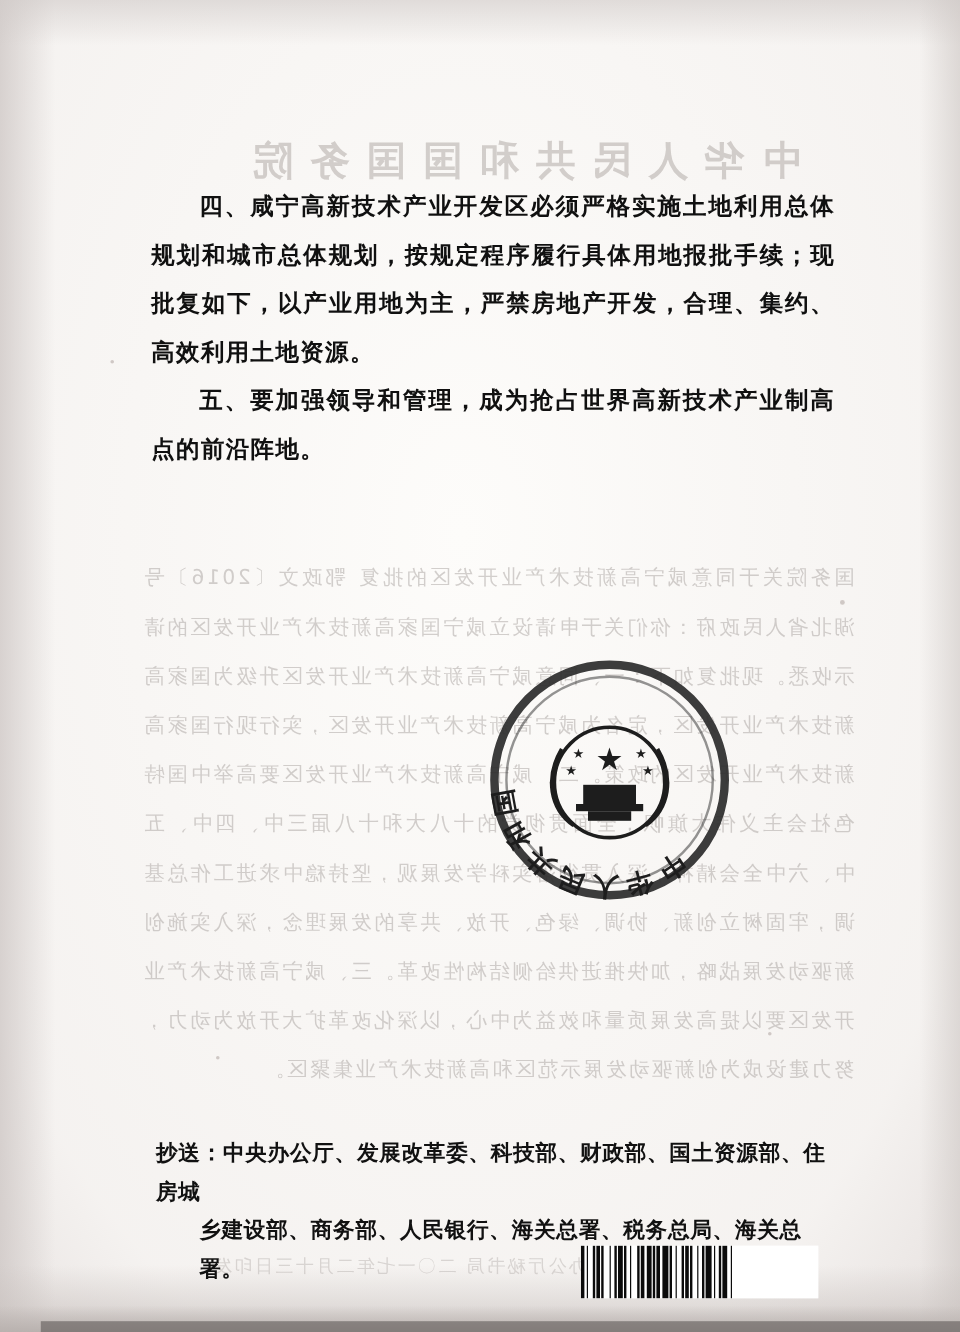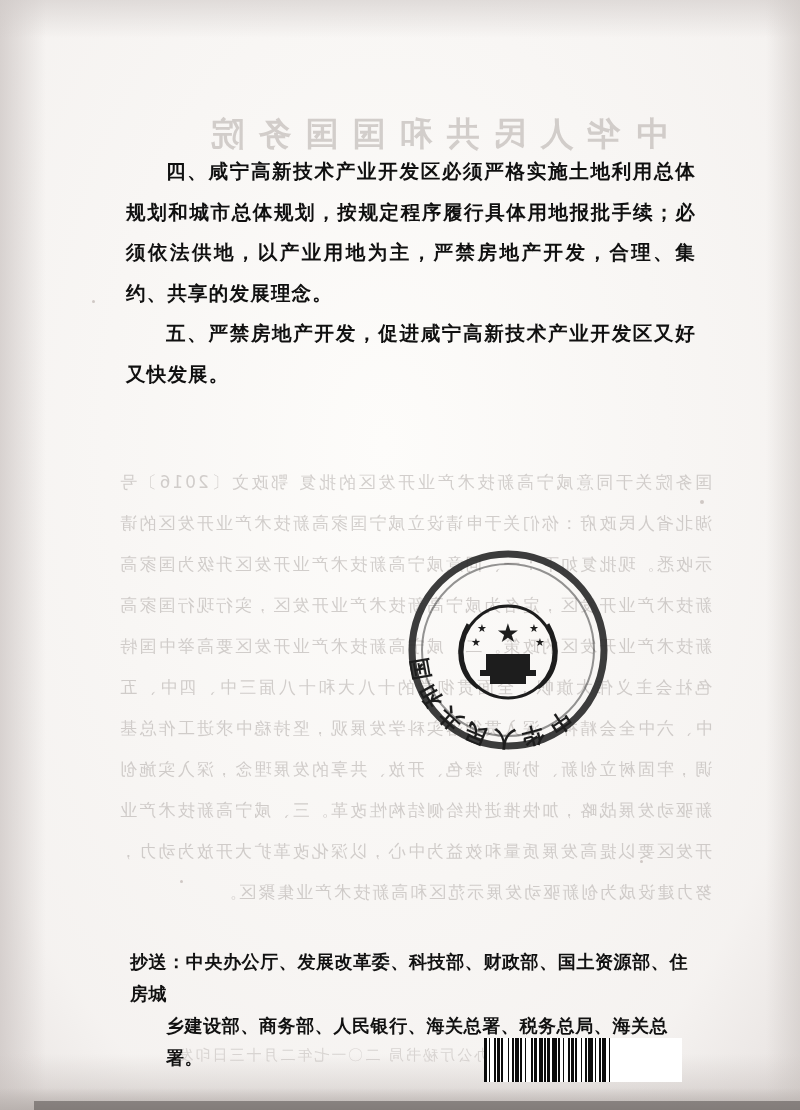--- a/index.html
+++ b/index.html
@@ -225,22 +225,22 @@
   <div id="edge-right"></div>
   <div id="edge-bottom"></div>
 
   <div class="ghost-layer" id="ghost-header">中华人民共和国国务院</div>
 
   <div class="ghost-layer" id="ghost-body">国务院关于同意咸宁高新技术产业开发区的批复 鄂政文〔2016〕号 湖北省人民政府：你们关于申请设立咸宁国家高新技术产业开发区的请示收悉。现批复如下：一、同意咸宁高新技术产业开发区升级为国家高新技术产业开发区，定名为咸宁高新技术产业开发区，实行现行国家高新技术产业开发区的政策。二、咸宁高新技术产业开发区要高举中国特色社会主义伟大旗帜，全面贯彻党的十八大和十八届三中、四中、五中、六中全会精神，深入贯彻落实科学发展观，坚持稳中求进工作总基调，牢固树立创新、协调、绿色、开放、共享的发展理念，深入实施创新驱动发展战略，加快推进供给侧结构性改革。三、咸宁高新技术产业开发区要以提高发展质量和效益为中心，以深化改革扩大开放为动力，努力建设成为创新驱动发展示范区和高新技术产业集聚区。</div>
 
   <div class="ghost-layer" id="ghost-bottom">国务院办公厅秘书局 二〇一七年二月十三日印发</div>
 
   <div id="body-text">
-    <p class="indent">四、咸宁高新技术产业开发区必须严格实施土地利用总体规划和城市总体规划，按规定程序履行具体用地报批手续；必须依法供地，以产业用地为主，严禁房地产开发，合理、集约、共享的发展理念。</p>
-    <p class="indent">五、严禁房地产开发，促进咸宁高新技术产业开发区又好又快发展。</p>
+    <p class="indent">四、咸宁高新技术产业开发区必须严格实施土地利用总体规划和城市总体规划，按规定程序履行具体用地报批手续；现批复如下，以产业用地为主，严禁房地产开发，合理、集约、高效利用土地资源。</p>
+    <p class="indent">五、要加强领导和管理，成为抢占世界高新技术产业制高点的前沿阵地。</p>
   </div>
 
   <div id="seal">
     <svg viewBox="0 0 208 208" width="208" height="208" aria-hidden="true">
       <defs>
         <path id="sealArc" d="M 24,104 A 80,80 0 1 1 184,104"></path>
         <path id="sealArcBottom" d="M 186,104 A 82,82 0 1 1 22,104"></path>
       </defs>
       <circle cx="104" cy="104" r="96" fill="none" stroke="#2b2b2b" stroke-width="7" opacity="0.92"></circle>
       <circle cx="104" cy="104" r="86" fill="none" stroke="#2b2b2b" stroke-width="2" opacity="0.5"></circle>

